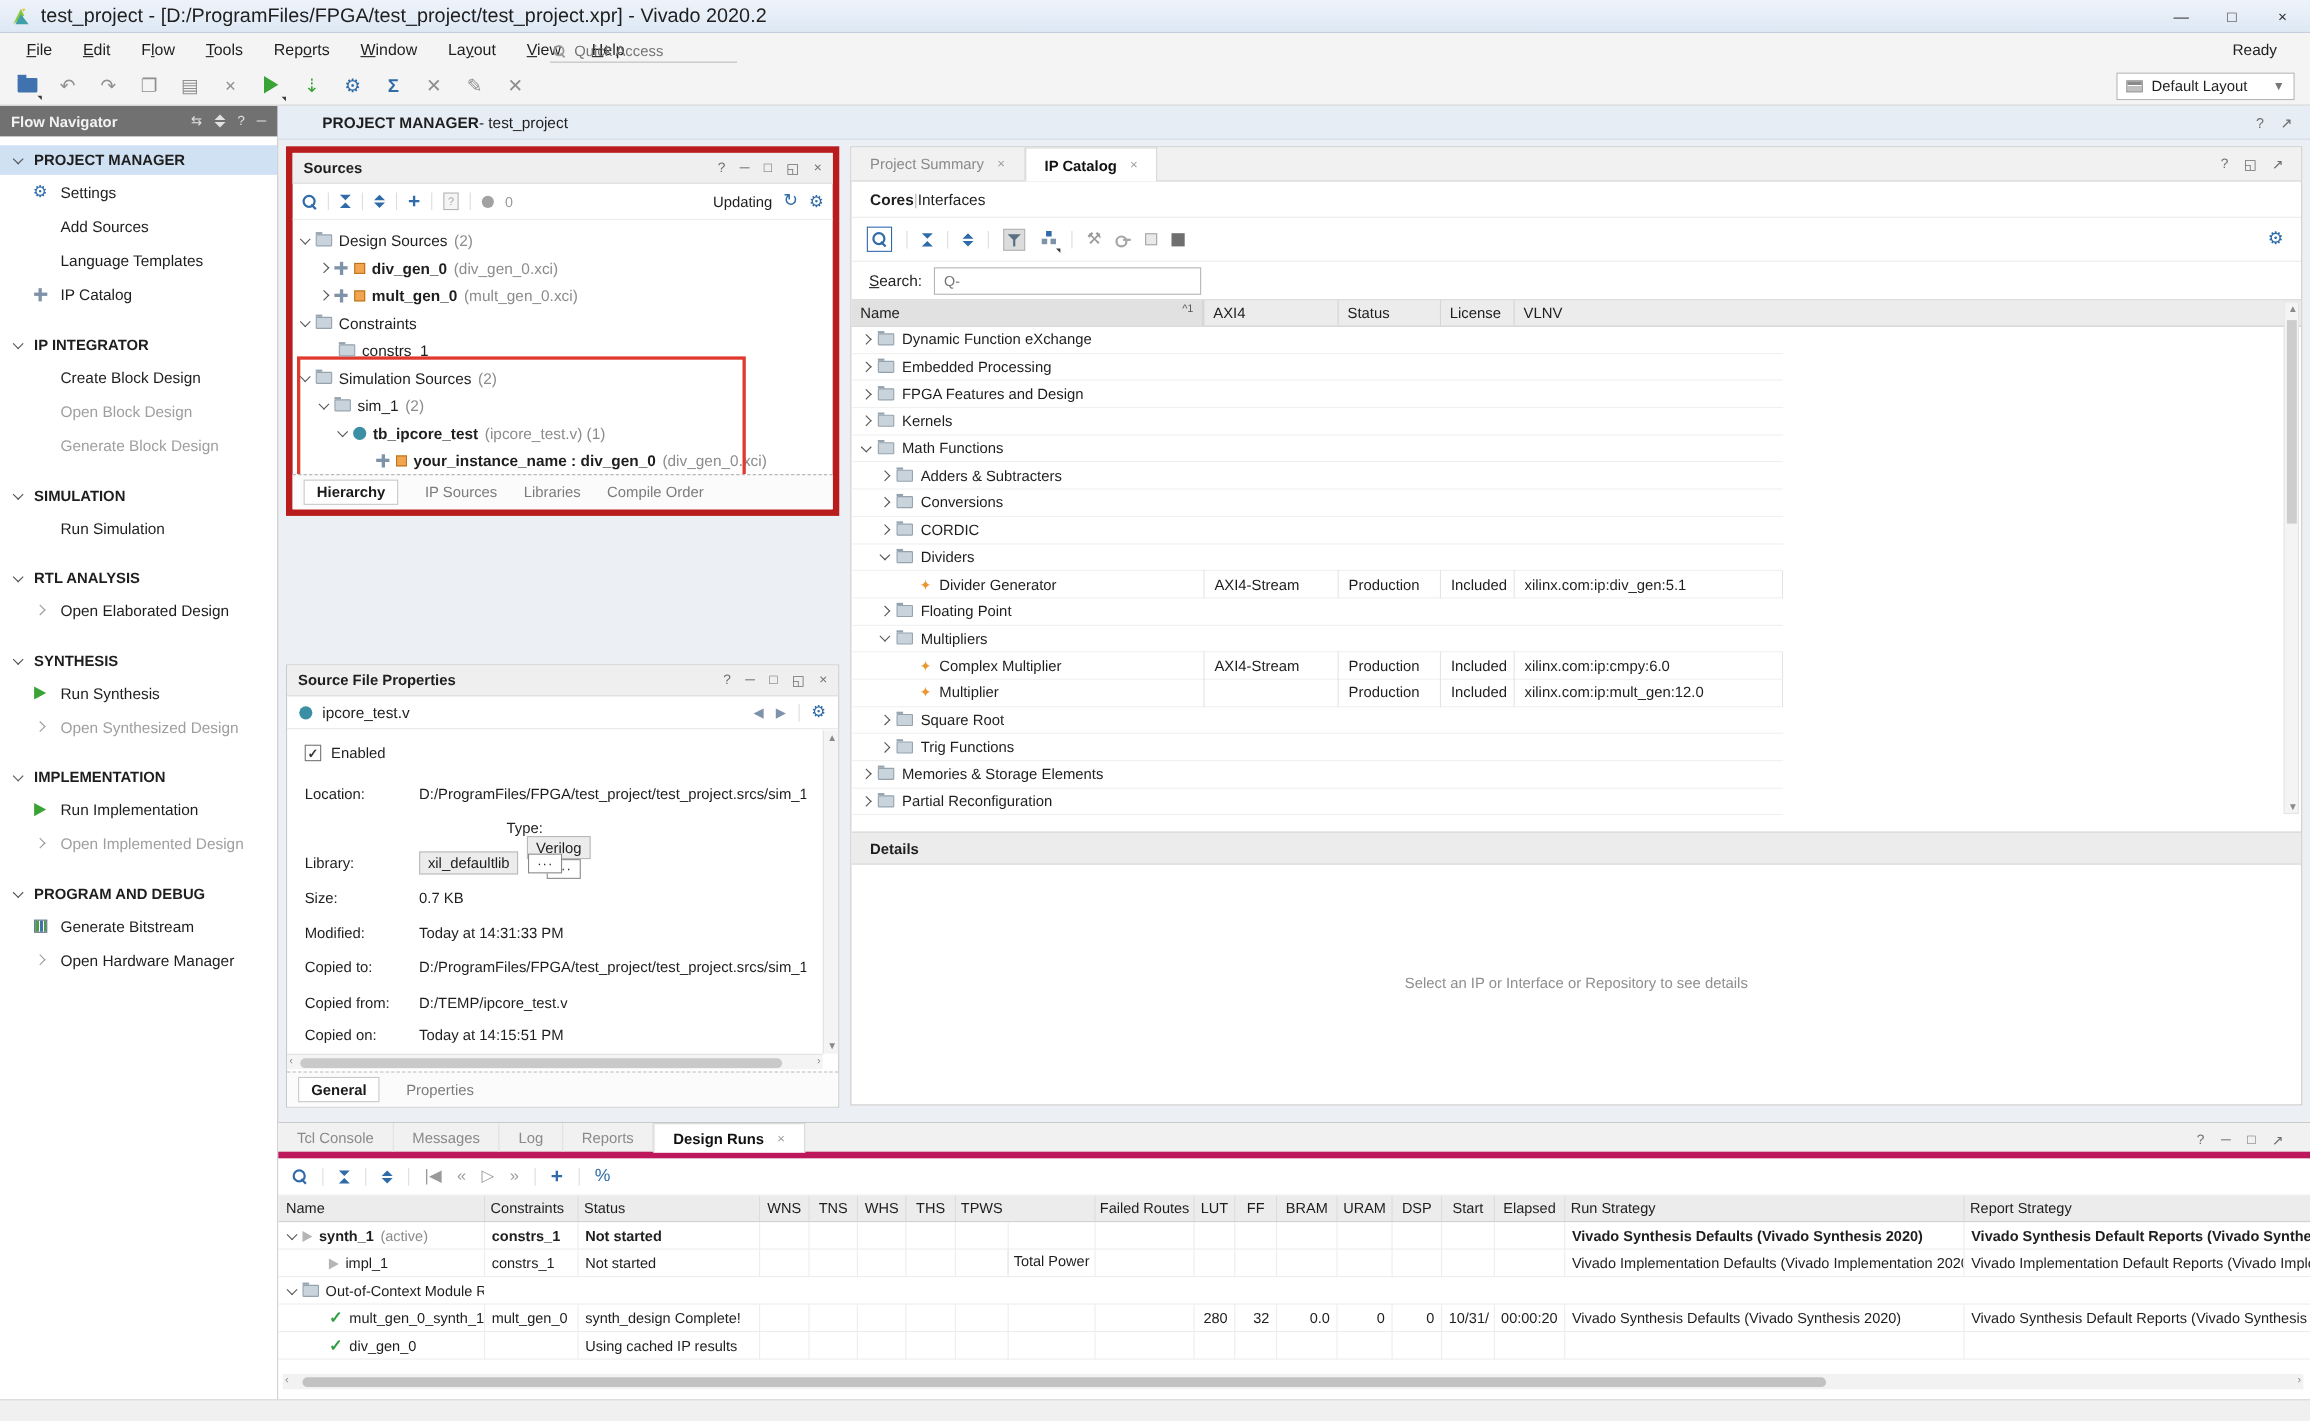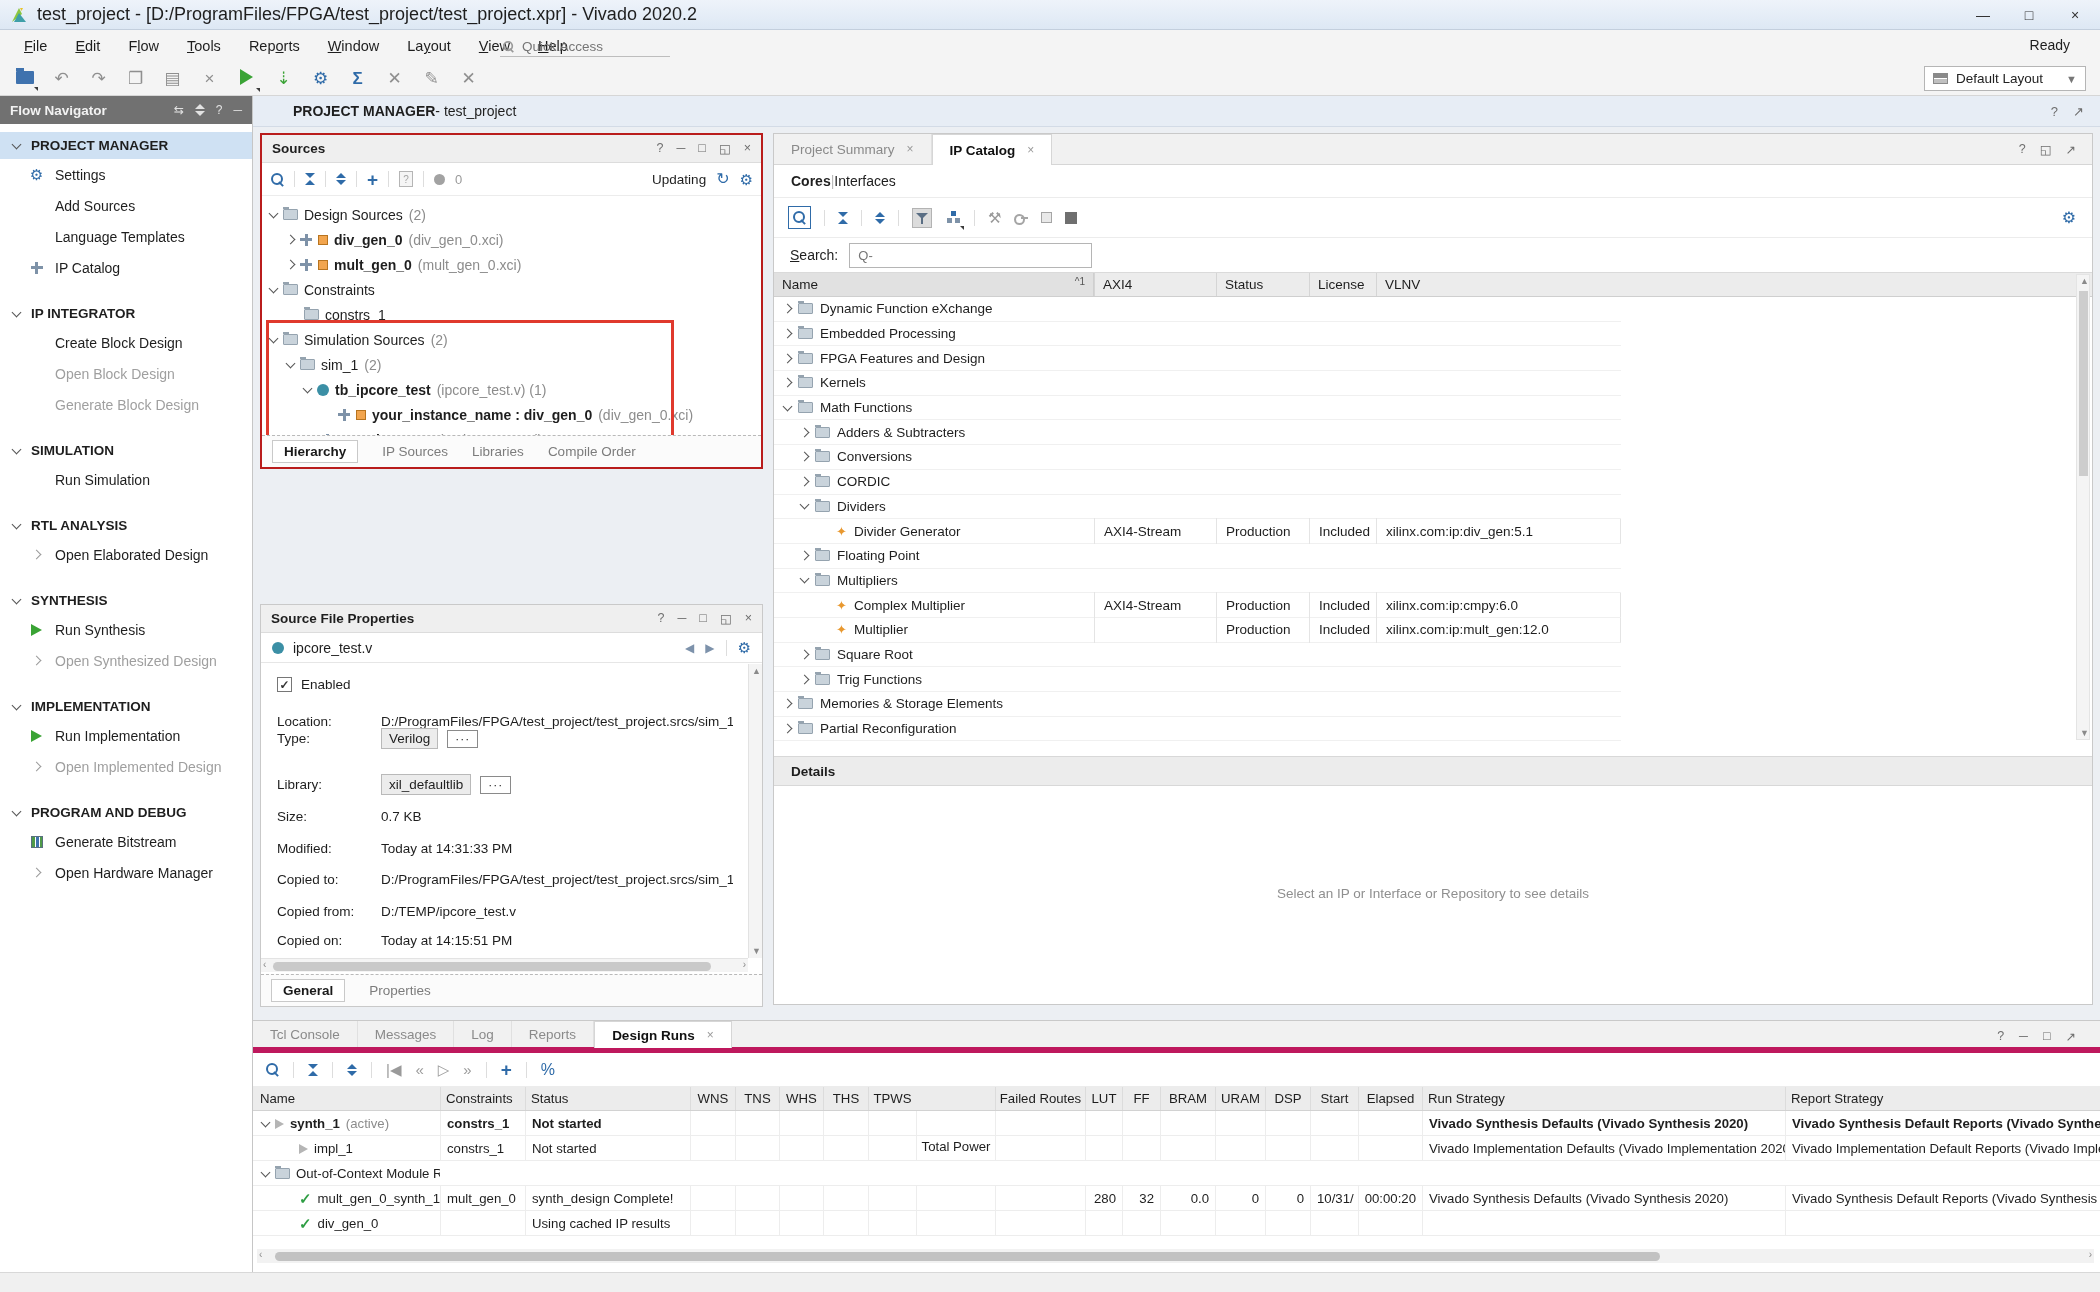--- a/index.html
+++ b/index.html
@@ -84,21 +84,21 @@
 .fn-item .slot{width:19px;display:inline-flex;justify-content:center;flex:none}
 
 .ws-header{position:absolute;left:253px;top:96px;width:1847px;height:31px;background:#e7edf5;border-bottom:1px solid #d3dbe6;display:flex;align-items:center;padding-left:40px;font-size:14px}
 .ws-title-bold{font-weight:bold}
 .ws-icons{position:absolute;right:16px;display:flex;gap:15px;color:#6e6e6e;font-size:13px}
 
 .panel{position:absolute;background:#fff}
 .p-header{height:28px;background:#efefef;border-bottom:1px solid #dcdcdc;display:flex;align-items:center;padding:0 10px;font-size:13.5px;font-weight:bold}
 .p-hicons{margin-left:auto;display:flex;gap:13px;color:#6e6e6e;font-weight:normal;font-size:12.5px}
 
-.sources{left:260px;top:133px;width:503px;height:336px;border:2px solid #b91c1c}
+.sources{left:260px;top:133px;width:503px;height:336px;border:6px solid #b91c1c}
 .src-toolbar{height:33px;display:flex;align-items:center;gap:10px;padding:0 9px;border-bottom:1px solid #ececec;font-size:15px;position:relative}
 .src-tb-right{position:absolute;right:8px;display:flex;align-items:center;gap:10px;font-size:13.5px}
 .src-tree{position:absolute;left:0;top:61px;right:0;bottom:32px;padding-top:6px;font-size:14px;overflow:hidden}
 .src-row{height:25px;display:flex;align-items:center;gap:6px;white-space:nowrap}
 .lbl.b{font-weight:bold}
 .sfx{color:#8c8c8c}
 .red-box{position:absolute;left:4px;top:124px;width:408px;height:124px;border:3px solid #e0392d;pointer-events:none}
 .panel-tabs{position:absolute;left:0;bottom:0;right:0;height:32px;border-top:1px dashed #b9b9b9;background:#fbfbfb;display:flex;align-items:center;gap:24px;padding-left:10px;font-size:13.5px;color:#7c7c7c}
 .ptab.active{background:#fff;border:1px solid #c9c9c9;padding:3px 11px;font-weight:bold;color:#1a1a1a}
 
@@ -506,21 +506,21 @@
   <div class="sfp-content">
     <div class="cb-row">
       <span class="checkbox" id="sfp-check">✓</span>
       <span>Enabled</span>
     </div>
     <div id="sfp-fields">
         <div class="sfp-field" style="top: 44px;">
           <span class="flabel">Location:</span>
           <span class="fval">D:/ProgramFiles/FPGA/test_project/test_project.srcs/sim_1/imports/TE</span>
         </div>
-        <div class="sfp-field" style="top: 61px;">
+        <div class="sfp-field" style="top: 81px; flex-direction: column;">
           <span class="flabel">Type:</span>
           <span class="inset">Verilog</span>
           <span class="more-btn">···</span>
         </div>
         <div class="sfp-field" style="top: 107px;">
           <span class="flabel">Library:</span>
           <span class="inset">xil_defaultlib</span>
           <span class="more-btn">···</span>
         </div>
         <div class="sfp-field" style="top: 139px;">

